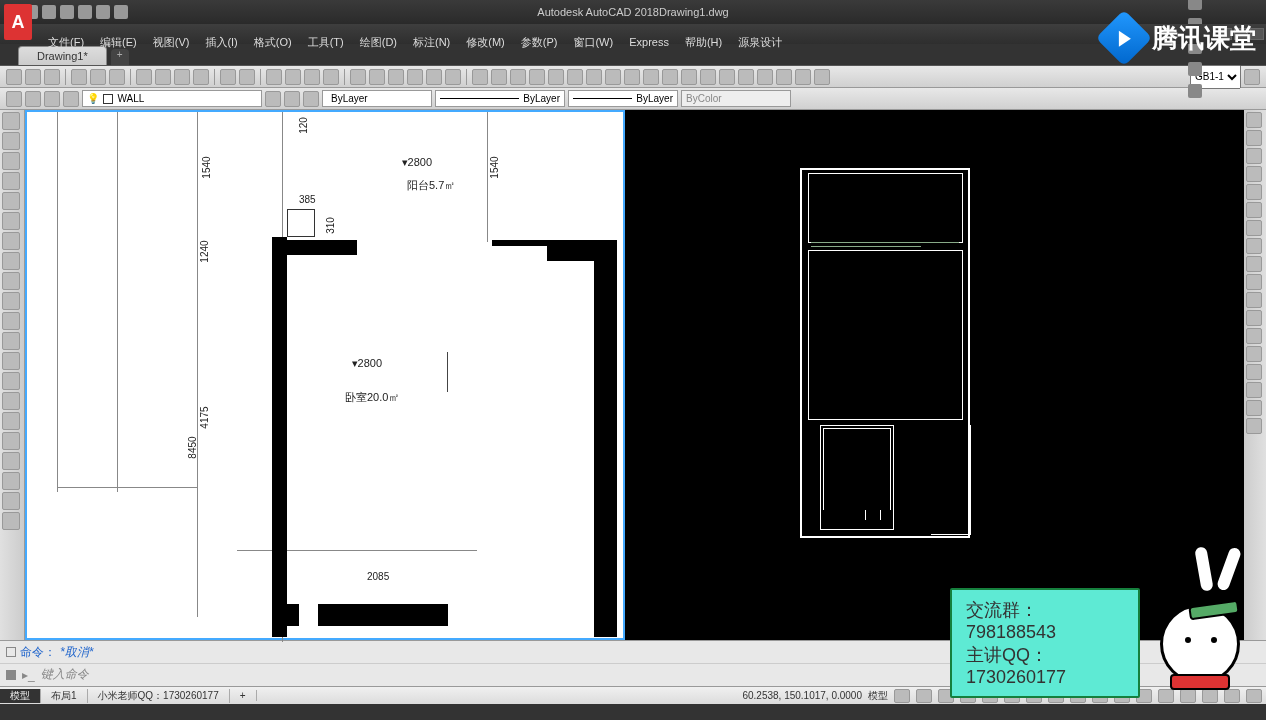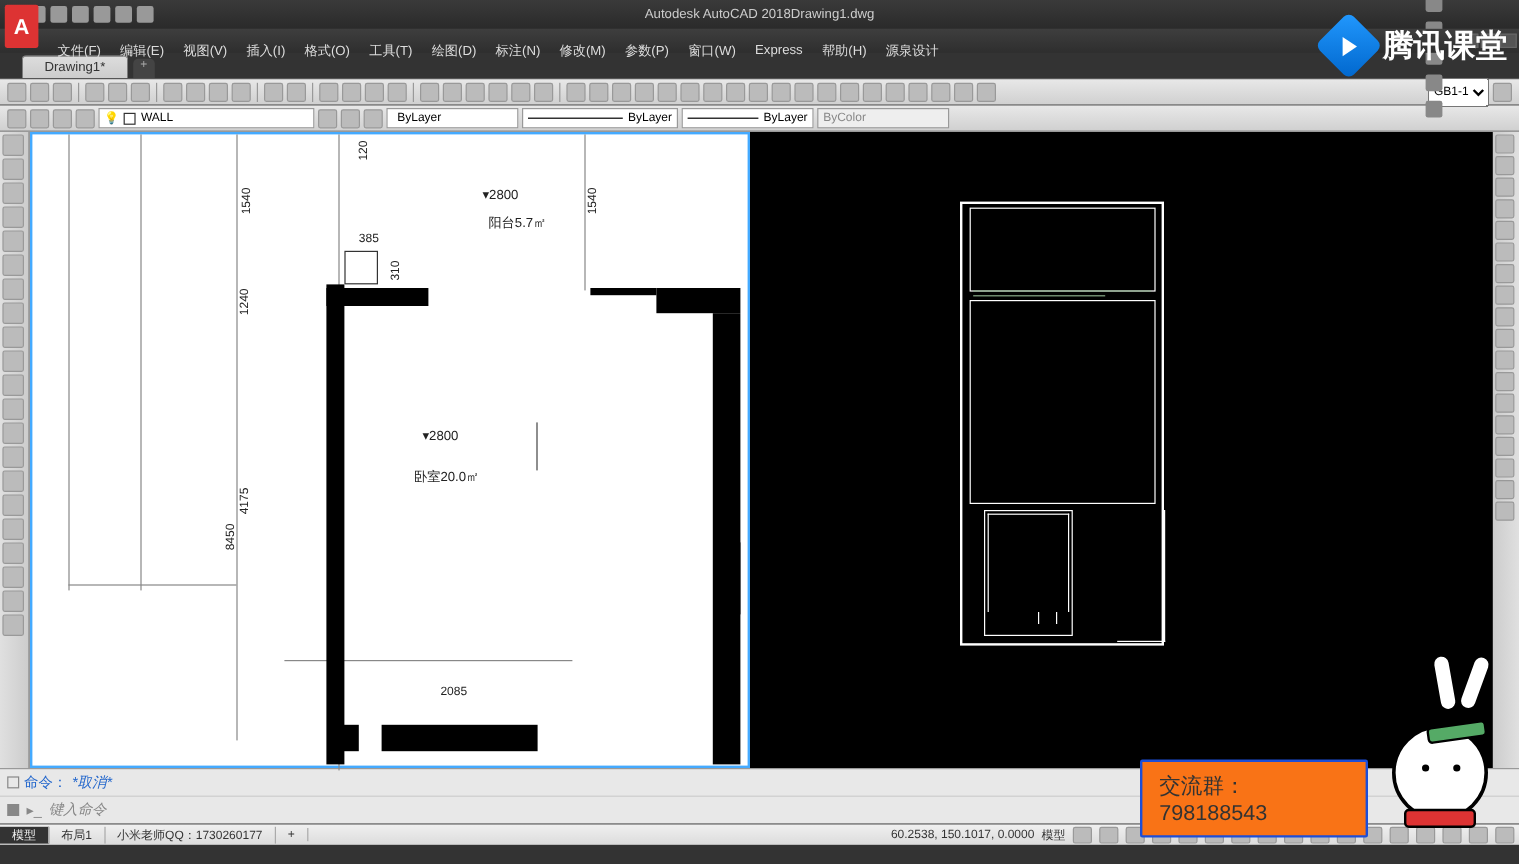--- a/index.html
+++ b/index.html
@@ -53,21 +53,21 @@
 .cmdline2 .xicon { width: 10px; height: 10px; background: #888; }
 .statusbar { height: 18px; background: linear-gradient(#f0f0f0,#dcdcdc); display: flex; align-items: center; font-size: 10px; color: #333; border-top: 1px solid #999; position: relative; }
 .statusbar .tab { padding: 0 10px; border-right: 1px solid #aaa; }
 .statusbar .right { position: absolute; right: 4px; display: flex; align-items: center; gap: 6px; }
 .statusbar .right .btn { width: 16px; height: 14px; background: #bbb; border: 1px solid #999; border-radius: 2px; }
 .overlay-brand { position: absolute; top: 18px; right: 10px; display: flex; align-items: center; gap: 8px; color: #fff; font-size: 26px; font-weight: bold; z-index: 50; }
 .overlay-brand .play { width: 40px; height: 40px; background: linear-gradient(135deg,#29f,#06c); transform: rotate(45deg); border-radius: 6px; position: relative; }
 .overlay-brand .play::after { content: ""; position: absolute; left: 50%; top: 50%; width: 0; height: 0; border-left: 12px solid #fff; border-top: 8px solid transparent; border-bottom: 8px solid transparent; transform: translate(-40%,-50%) rotate(-45deg); }
 .cartoon { position: absolute; right: 6px; bottom: 22px; width: 310px; z-index: 60; }
 .cartoon .title { font-size: 28px; font-weight: 900; color: #000; -webkit-text-stroke: 4px #fff; paint-order: stroke fill; text-align: center; margin-bottom: 6px; letter-spacing: 1px; }
-.cartoon .box { background: #f97316; border: 2px solid #1d4ed8; padding: 8px 14px; font-size: 18px; color: #333; width: 190px; border-radius: 2px; }
+.cartoon .box { background: #5eead4; border: 2px solid #15803d; padding: 8px 14px; font-size: 18px; color: #333; width: 190px; border-radius: 2px; }
 .cartoon .bunny { position: absolute; right: 0; bottom: -6px; width: 110px; height: 130px; }
 .bunny .head { position: absolute; width: 80px; height: 80px; background: #fff; border: 3px solid #000; border-radius: 50%; left: 10px; bottom: 20px; }
 .bunny .ear { position: absolute; width: 18px; height: 50px; background: #fff; border: 3px solid #000; border-radius: 10px; top: -30px; }
 .bunny .ear.l { left: 45px; transform: rotate(-10deg); }
 .bunny .ear.r { left: 70px; transform: rotate(20deg); }
 .bunny .eye { position: absolute; width: 6px; height: 6px; background: #000; border-radius: 50%; top: 30px; }
 .bunny .eye.l { left: 22px; } .bunny .eye.r { left: 48px; }
 .bunny .hat { position: absolute; width: 50px; height: 14px; background: #5a6; border: 2px solid #000; border-radius: 4px; top: -4px; left: 26px; transform: rotate(-8deg); }
 .bunny .scarf { position: absolute; width: 60px; height: 16px; background: #d33; border: 2px solid #000; left: 20px; bottom: 14px; border-radius: 4px; }
 </style>
@@ -355,20 +355,21 @@
 
 <div class="overlay-brand">
   <div class="play"></div>
   <span>腾讯课堂</span>
 </div>
 
 <div class="cartoon">
   <div style="display:flex;align-items:flex-end">
     <div class="box">
       <div><span>交流群：</span><span>798188543</span></div>
+      <div><span>主讲QQ：</span><span>1730260177</span></div>
     </div>
     <div class="bunny">
       <div class="ear l"></div>
         <div class="ear r"></div>
       <div class="head">
           <div class="hat"></div>
           <div class="eye l"></div>
           <div class="eye r"></div>
         </div>
       <div class="scarf"></div>

